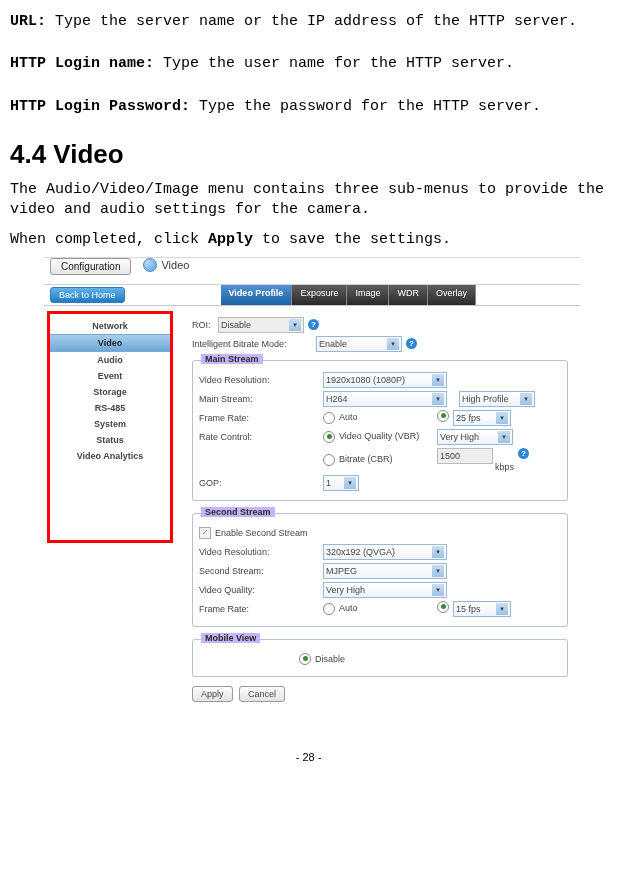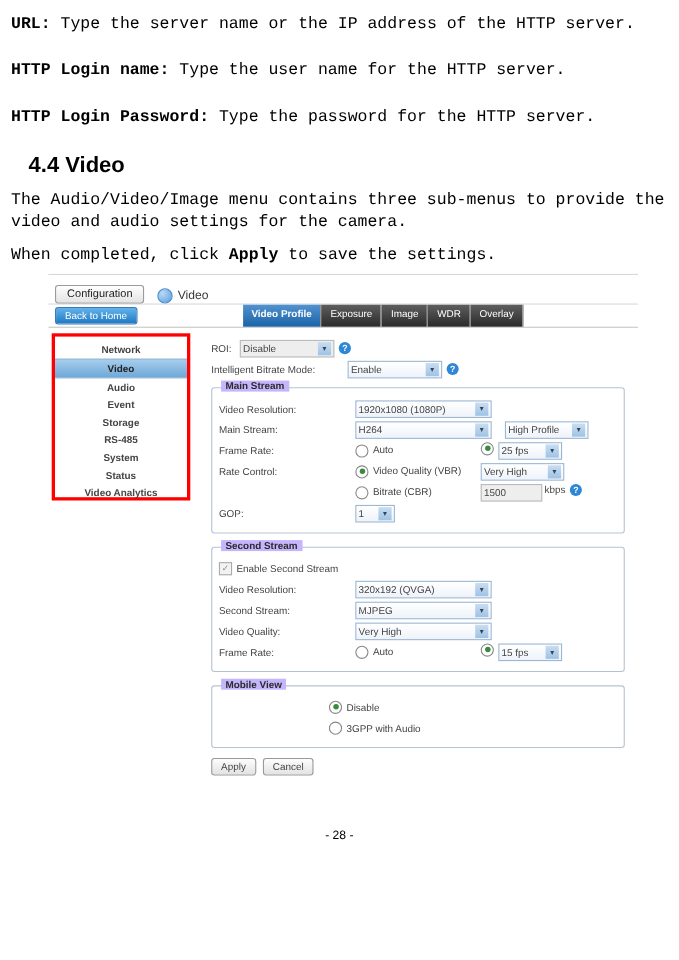--- a/index.html
+++ b/index.html
@@ -7,33 +7,33 @@
     padding: 12px 10px;
     font-family: Arial, Helvetica, sans-serif;
     font-size: 15px;
     color: #000;
     width: 617px;
     box-sizing: border-box;
     background: #fff;
   }
   .doc-para { margin: 0 0 22px 0; line-height: 1.35; font-family: Liberation Mono, monospace; }
   .doc-label { font-weight: bold; }
-  .section-heading { font-size: 20px; font-weight: bold; margin: 4px 0 10px 16px; }
+  .section-heading { font-size: 26px; font-weight: bold; margin: 4px 0 10px 0; }
   .apply-word { font-weight: bold; }
   .screenshot {
     margin: 4px 0 0 34px;
     width: 536px;
     background: #fff;
     border-top: 1px solid #d8d8d8;
     font-size: 10px;
     color: #333;
   }
   .ss-title-row {
     display: flex;
-    align-items: flex-end;
+    align-items: flex-start;
     height: 26px;
     border-bottom: 1px solid #d0d0d0;
   }
   .ss-config-btn {
     margin-left: 6px;
     padding: 2px 10px;
     border: 1px solid #9a9a9a;
     border-radius: 3px;
     font-size: 10px;
     color: #222;
@@ -83,21 +83,21 @@
     background: linear-gradient(#5292cf,#1a63a7);
     font-weight: bold;
   }
   .ss-body { display: flex; }
   .sidebar {
     width: 126px;
     flex: 0 0 126px;
     padding: 4px 0 0 0;
     border: 3px solid #f00;
     margin: 5px 3px 0 3px;
-    height: 152px;
+    height: 232px;
     box-sizing: border-box;
   }
   .side-item {
     font-size: 9px;
     color: #444;
     text-align: center;
     padding: 3px 0;
     font-weight: bold;
   }
   .side-item.sel {
@@ -168,21 +168,21 @@
   .btn {
     border: 1px solid #9a9a9a;
     background: linear-gradient(#fdfdfd,#e3e3e3);
     border-radius: 3px;
     font-size: 9px;
     padding: 2px 8px;
     margin-right: 4px;
   }
   .btn-row { margin: 8px 0 10px 0; }
   .page-num { text-align: center; margin-top: 42px; font-size: 11px; }
-  .trailing { margin-left:2px; }
+  .trailing { margin-left:2px;margin-top:14px; }
 </style>
 </head>
 <body>
 
 <p class="doc-para">
   <span class="doc-label">URL:</span><span> Type the server name or the IP address of the HTTP server.</span>
 </p>
 
 <p class="doc-para">
   <span class="doc-label">HTTP Login name:</span><span> Type the user name for the HTTP server.</span>
@@ -379,24 +379,20 @@
         </div>
       </div>
 
       <div class="group">
         <div class="group-title">Mobile View</div>
         <div style="padding-left:100px">
           <div class="row">
             <span class="radio on"></span>
             <span>Disable</span>
           </div>
-          <div class="row">
-            <span class="radio"></span>
-            <span>3GPP with Audio</span>
-          </div>
         </div>
       </div>
 
       <div class="btn-row">
         <span class="btn">Apply</span>
         <span class="btn">Cancel</span>
       </div>
 
     </div>
   </div>

